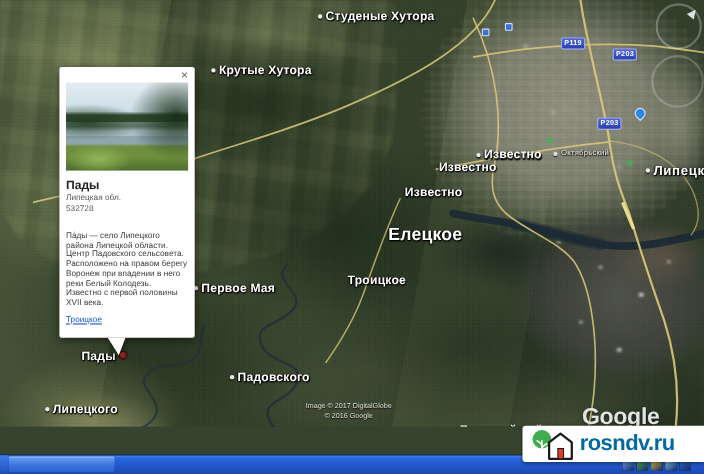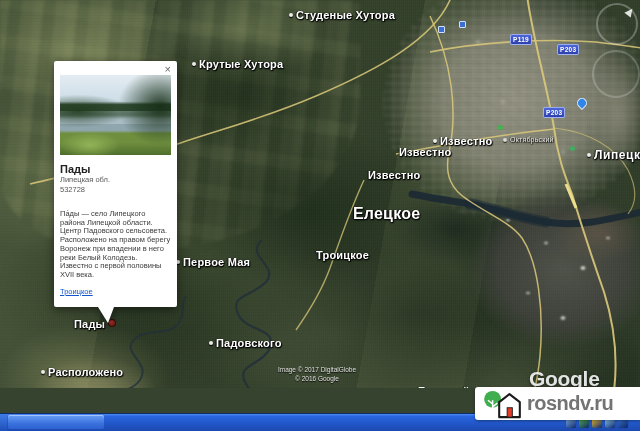--- a/index.html
+++ b/index.html
@@ -111,21 +111,21 @@
   #card-body{padding:8px 6px 0;}
   #card-title{font-size:11px;font-weight:bold;color:#222;}
   .card-meta{font-size:7.5px;color:#595959;line-height:10px;}
   #card-meta-wrap{margin-top:0;}
   #card-desc{margin-top:15px;font-size:7.5px;line-height:8.7px;color:#3a3a3a;}
   #card-link{display:inline-block;margin-top:3px;font-size:7.5px;color:#1456c8;text-decoration:underline;cursor:pointer;}
   
   #watermark{position:absolute;left:475px;top:387px;width:165px;height:33px;background:#fff;
     border-radius:3px 0 0 3px;z-index:30;display:flex;align-items:center;gap:5px;
     padding-left:7px;box-sizing:border-box;box-shadow:0 1px 3px rgba(0,0,0,.4);}
-  #watermark .wm-text{font-size:20px;font-weight:bold;color:#737373;letter-spacing:-.5px;}
+  #watermark .wm-text{font-size:20px;font-weight:bold;color:#0369a1;letter-spacing:-.5px;}
   
   #taskbar{position:absolute;left:0;top:413px;width:640px;height:18px;z-index:15;
     background:linear-gradient(180deg,#4a8af4 0%,#2a66e0 14%,#2257c9 55%,#1c49b0 100%);
     border-top:1px solid #0d2d6b;box-sizing:border-box;}
   #tb-start-stub{position:absolute;left:0;top:414px;width:7px;height:17px;z-index:16;
     background:linear-gradient(180deg,#3f7ce8,#1f4fb8);}
   #tb-button{position:absolute;left:8px;top:415px;width:96px;height:14px;z-index:16;border-radius:2px;
     background:linear-gradient(180deg,#6ba0f6,#3a72dd 60%,#2c61cf);box-shadow:inset 0 1px 0 rgba(255,255,255,.4);}
   #tray{position:absolute;left:566px;top:418px;z-index:16;display:flex;gap:3px;}
   .tray-ico{width:10px;height:10px;border-radius:2px;filter:blur(.4px);box-shadow:0 0 1px rgba(0,0,0,.5);}
@@ -209,21 +209,21 @@
         </div>
         <div class="plabel" style="left: 74px; top: 318px; font-size: 11px;">
           <span>Пады</span>
         </div>
         <div class="plabel" style="left: 209px; top: 337px; font-size: 11px;">
           <span class="ldot"></span>
           <span>Падовского</span>
         </div>
         <div class="plabel" style="left: 41px; top: 366px; font-size: 11px;">
           <span class="ldot"></span>
-          <span>Расположено</span>
+          <span>Липецкого</span>
         </div>
         <div class="plabel" style="left: 411px; top: 386px; font-size: 10px;">
           <span class="ldot"></span>
           <span>Первомайский</span>
         </div>
       </div>
     <div id="road-shields">
         <div class="shield" style="left: 510px; top: 34px;">Р119</div>
         <div class="shield" style="left: 557px; top: 44px;">Р203</div>
         <div class="shield" style="left: 543px; top: 107px;">Р203</div>

